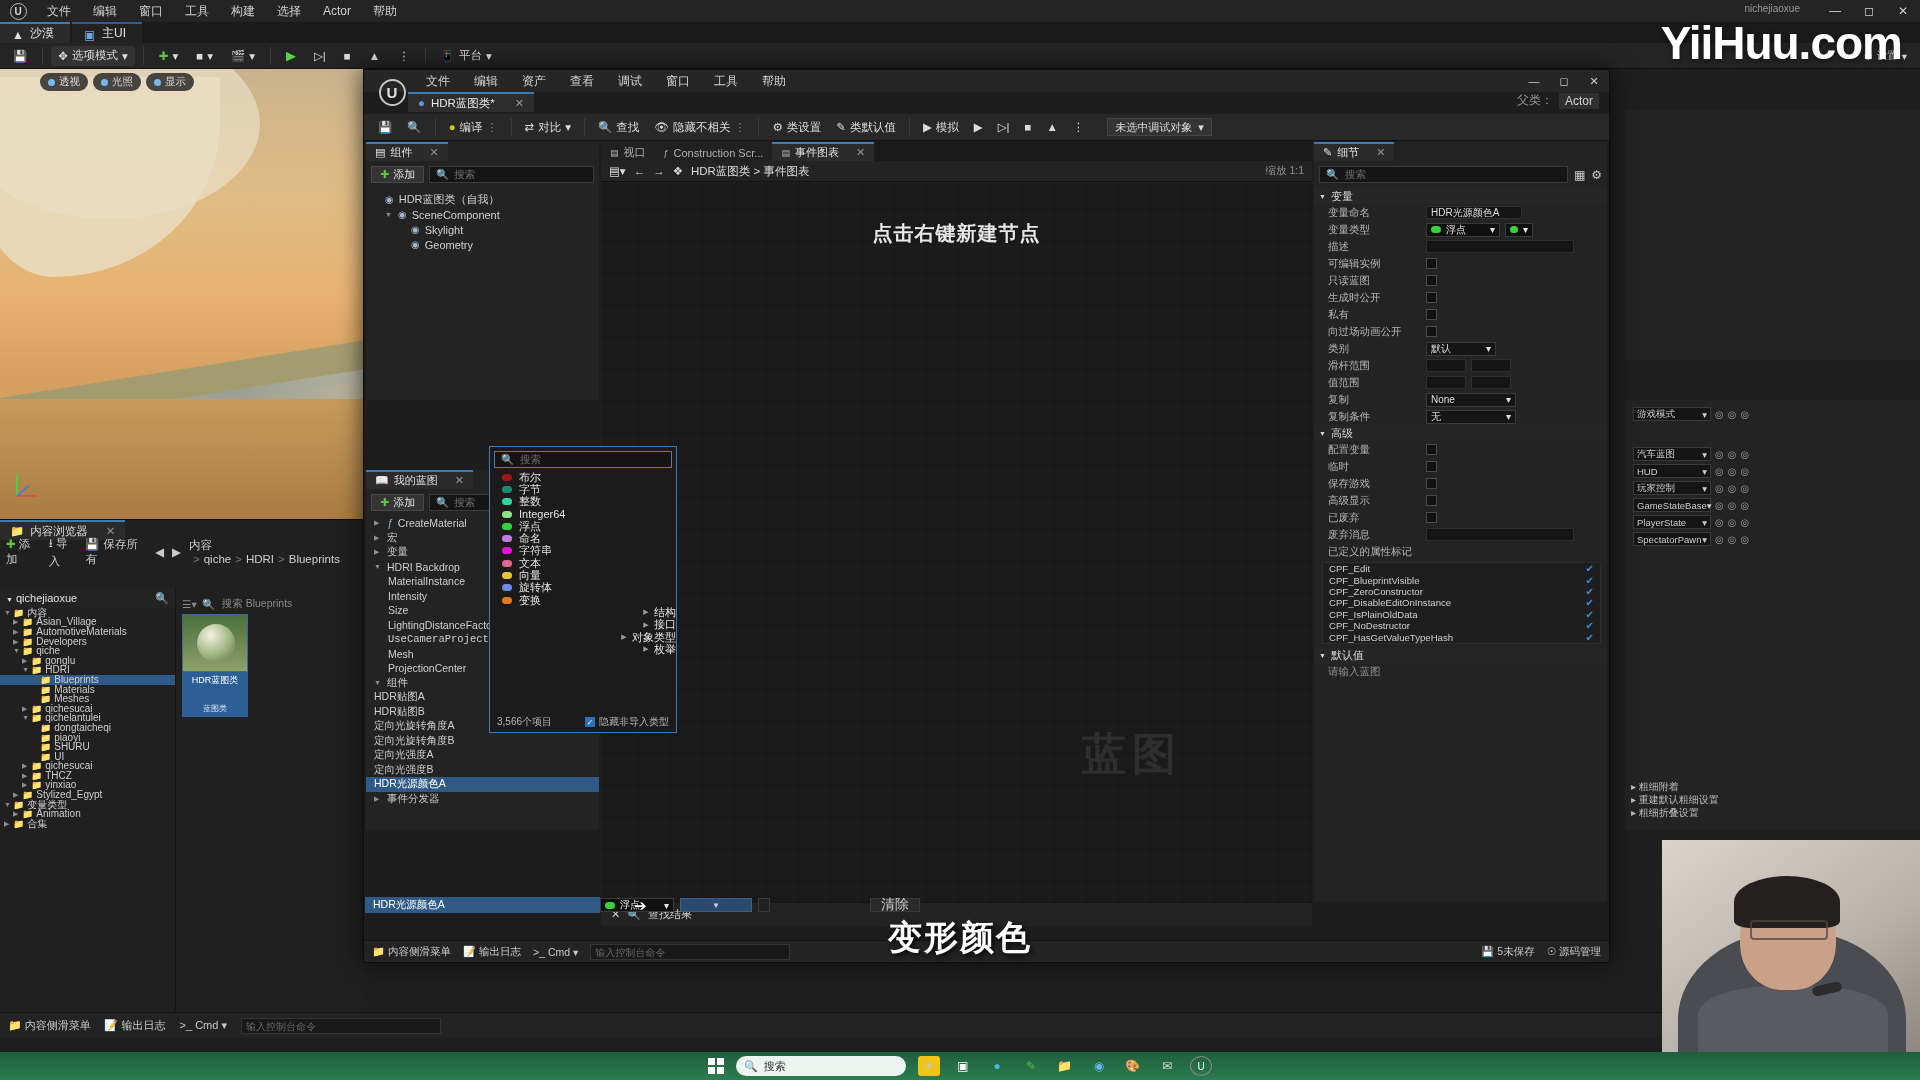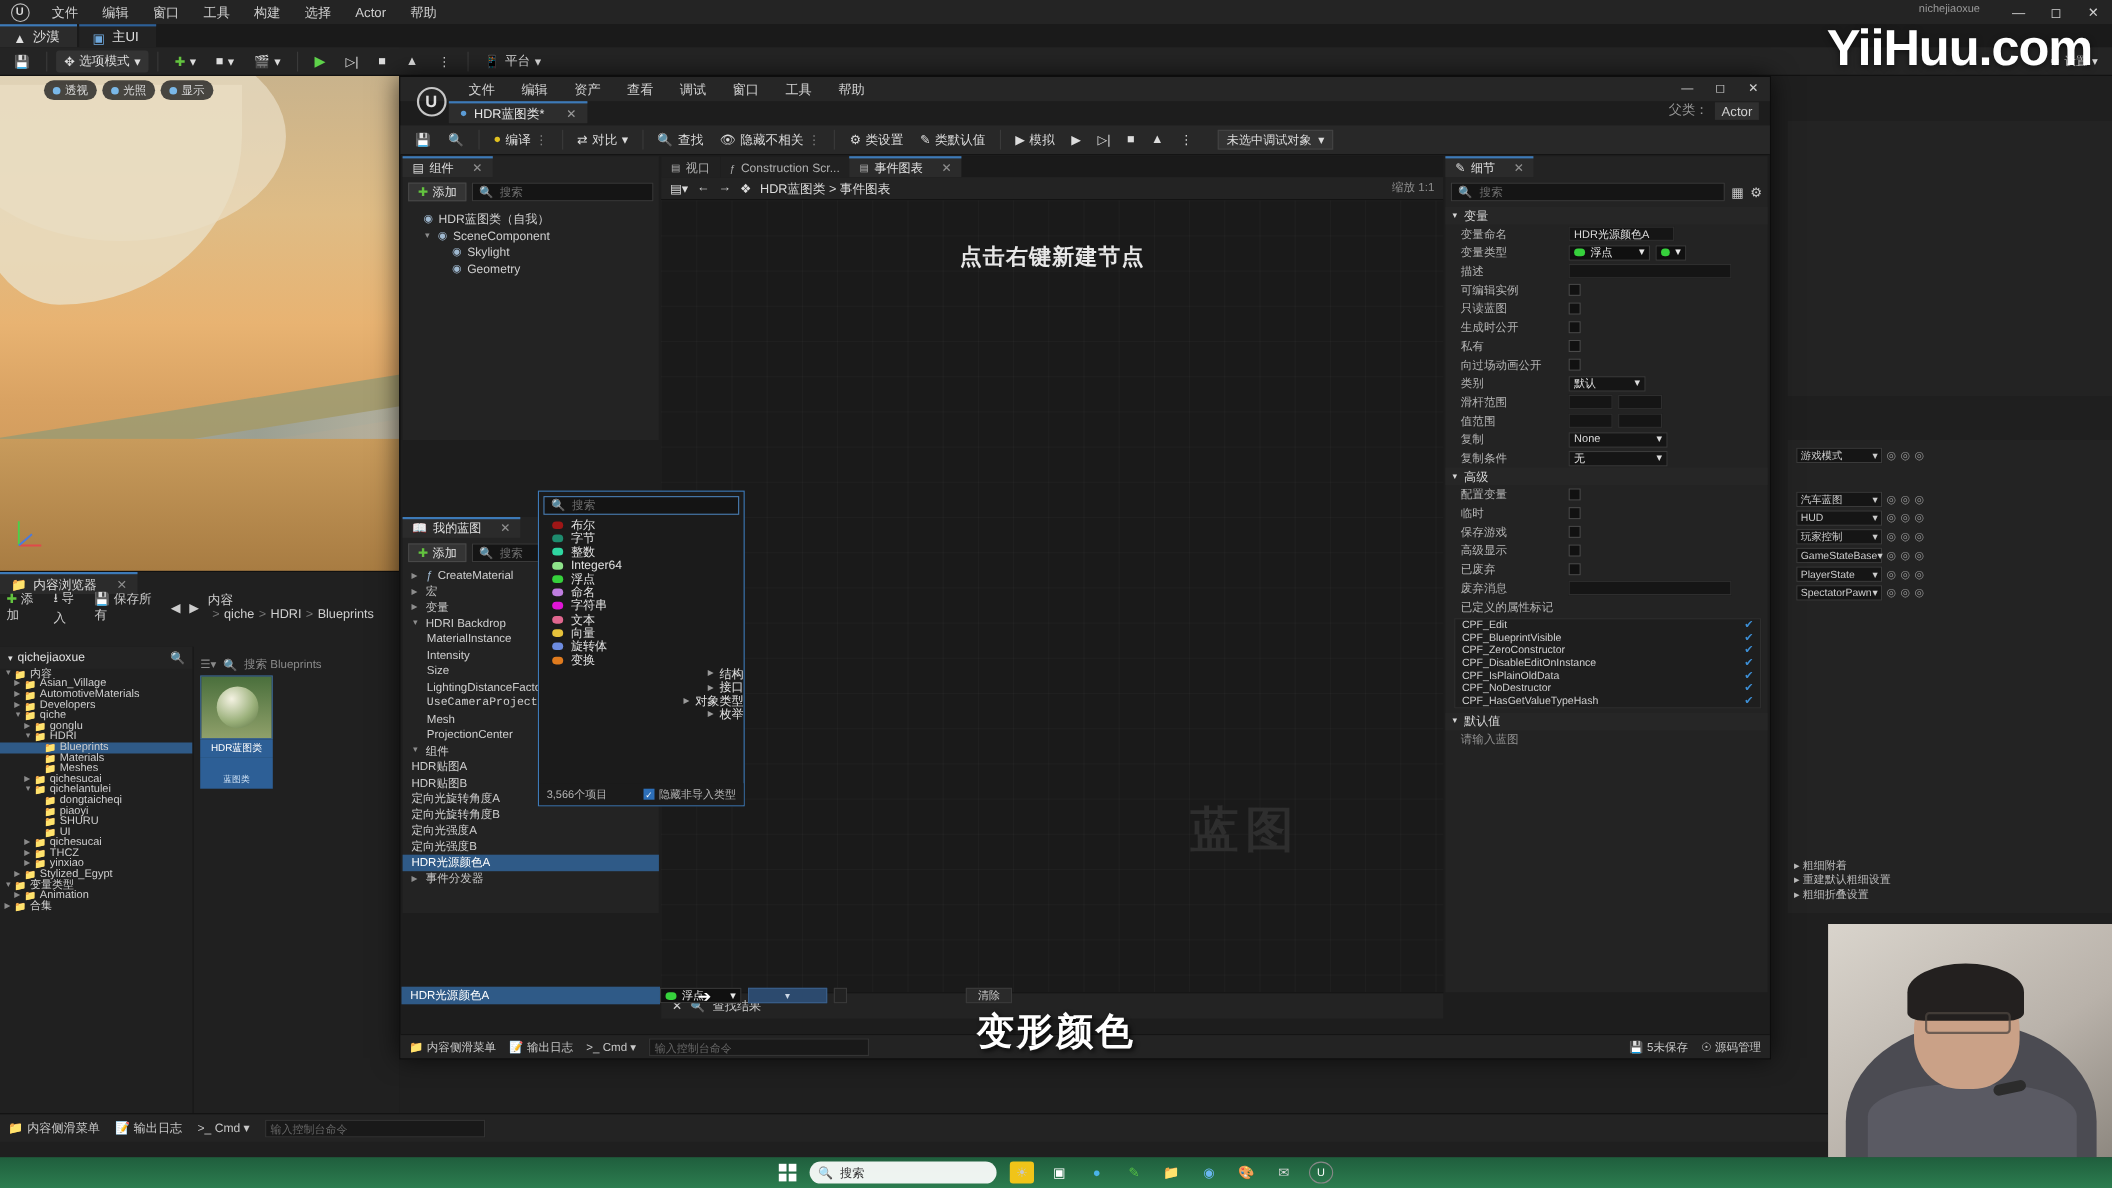--- a/index.html
+++ b/index.html
@@ -209,21 +209,21 @@
 
   
   .tooltip { position:absolute; left:528px; top:910px; width:300px; background:#e9e9e9; color:#1b1b1b;
     font-size:10.5px; line-height:1.45; padding:4px 7px; z-index:60; border:1px solid #9a9a9a;}
 
   
   .varline { position:absolute; left:365px; top:897px; width:235px; height:16px; background:#2f5a87;
     display:flex; align-items:center; padding-left:8px; font-size:10.5px; color:#fff; z-index:30;}
   .varctl { position:absolute; left:600px; top:897px; width:320px; height:16px; display:flex;
     align-items:center; gap:6px; z-index:30;}
-  .eyebtn { height:14px; background:#2a2a2a; border:1px solid #3a3a3a; padding:0 10px; font-size:10px;
+  .eyebtn { height:14px; background:#2a2a2a; border:1px solid #3a3a3a; padding:0 10px; font-size:14px;
     color:#ccc; display:flex; align-items:center;}
   .cursor { position:absolute; left:634px; top:897px; z-index:70; font-size:15px; color:#fff;
     text-shadow:0 0 2px #000;}
 
   
   .yiihuu { position:absolute; right:18px; top:16px; font-size:46px; color:#fff; font-weight:bold;
     letter-spacing:-1px; text-shadow:0 2px 6px rgba(0,0,0,.5); z-index:80;}
   .subtitle { position:absolute; left:0; right:0; top:915px; text-align:center; font-size:34px;
     color:#fff; font-weight:bold; text-shadow:2px 2px 5px rgba(0,0,0,.85); z-index:80;
     letter-spacing:2px;}

